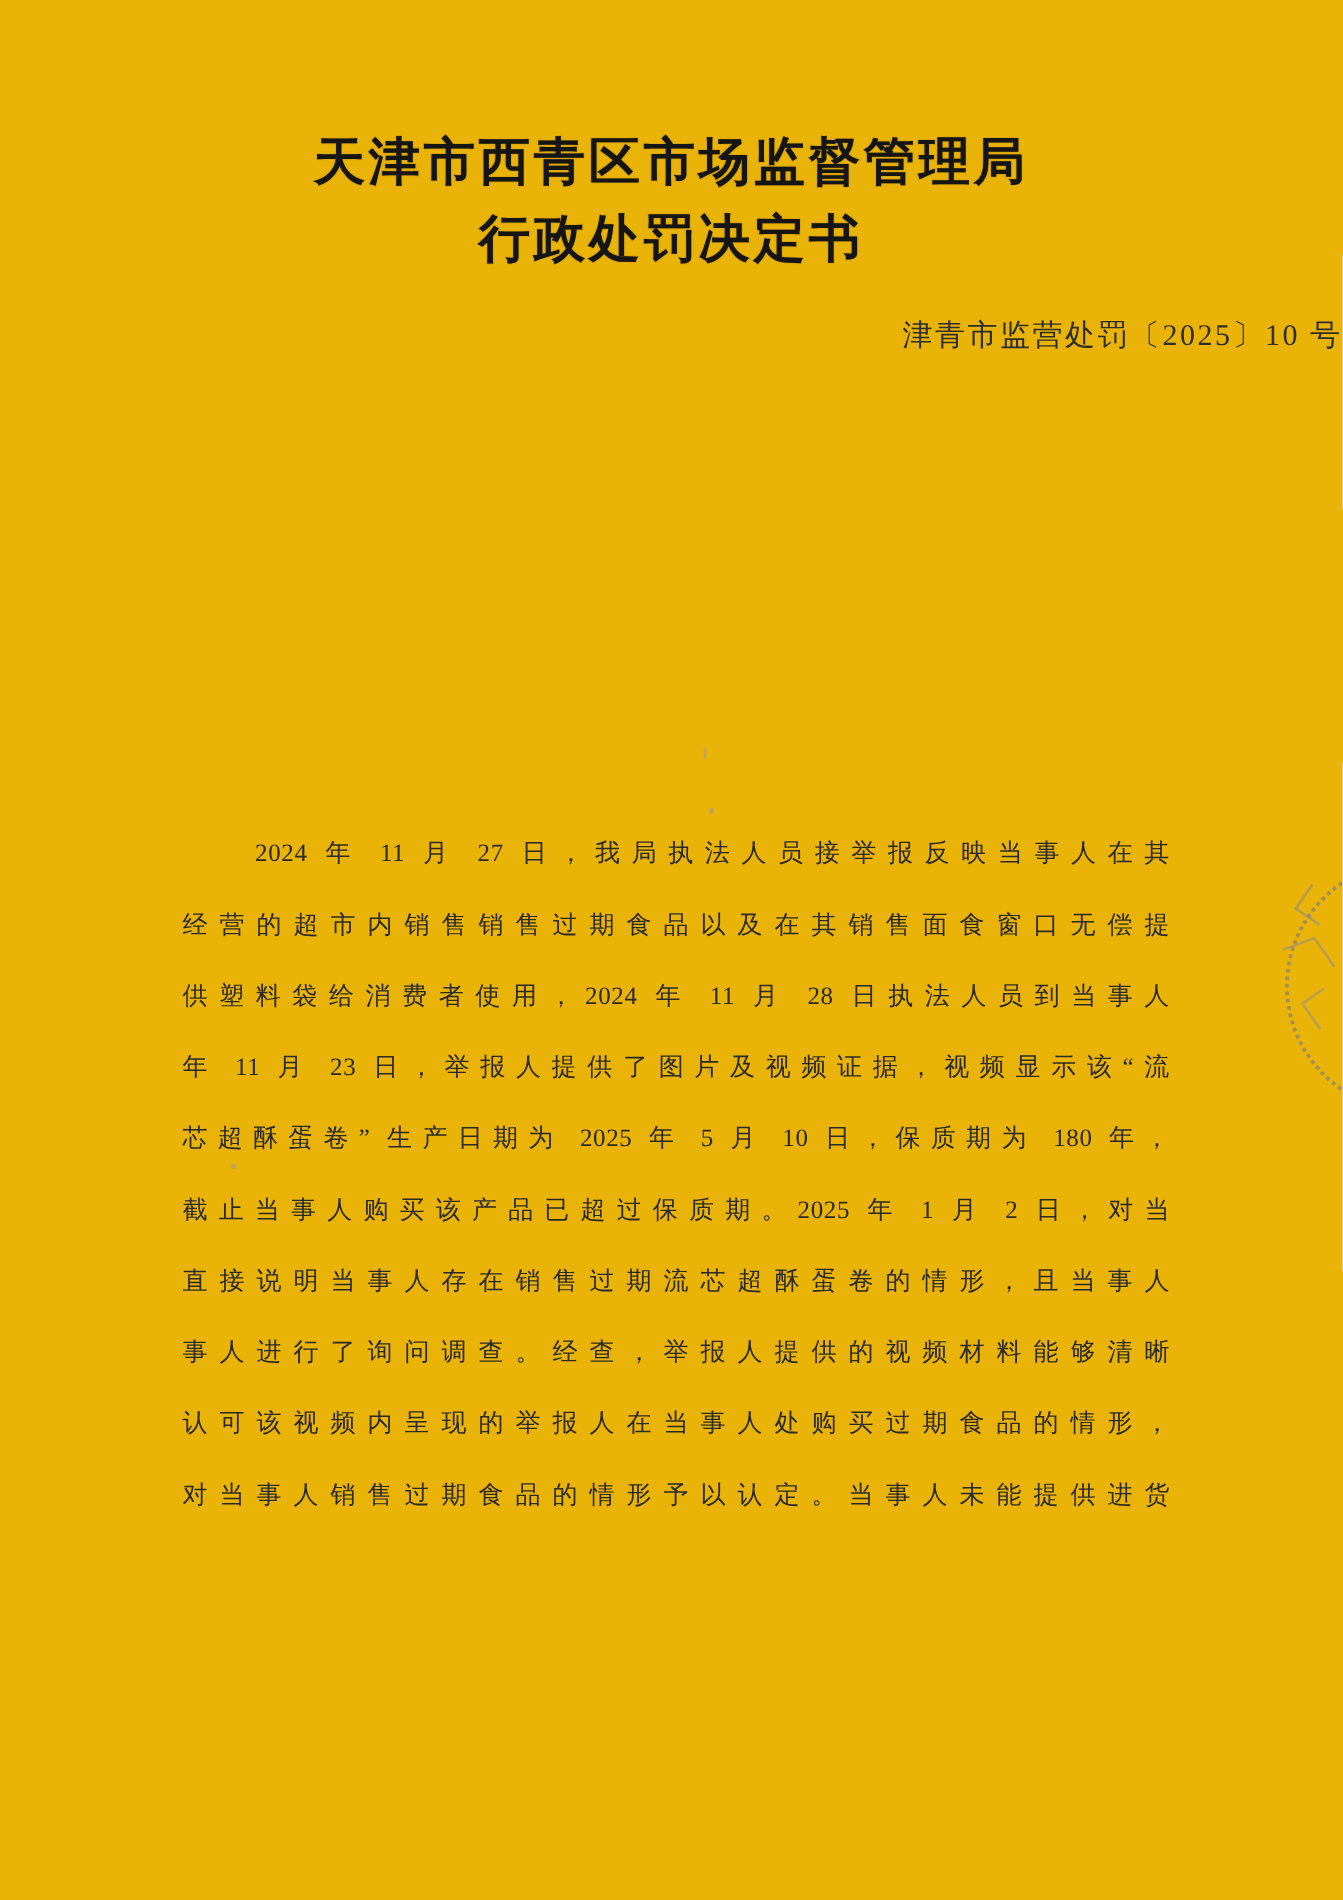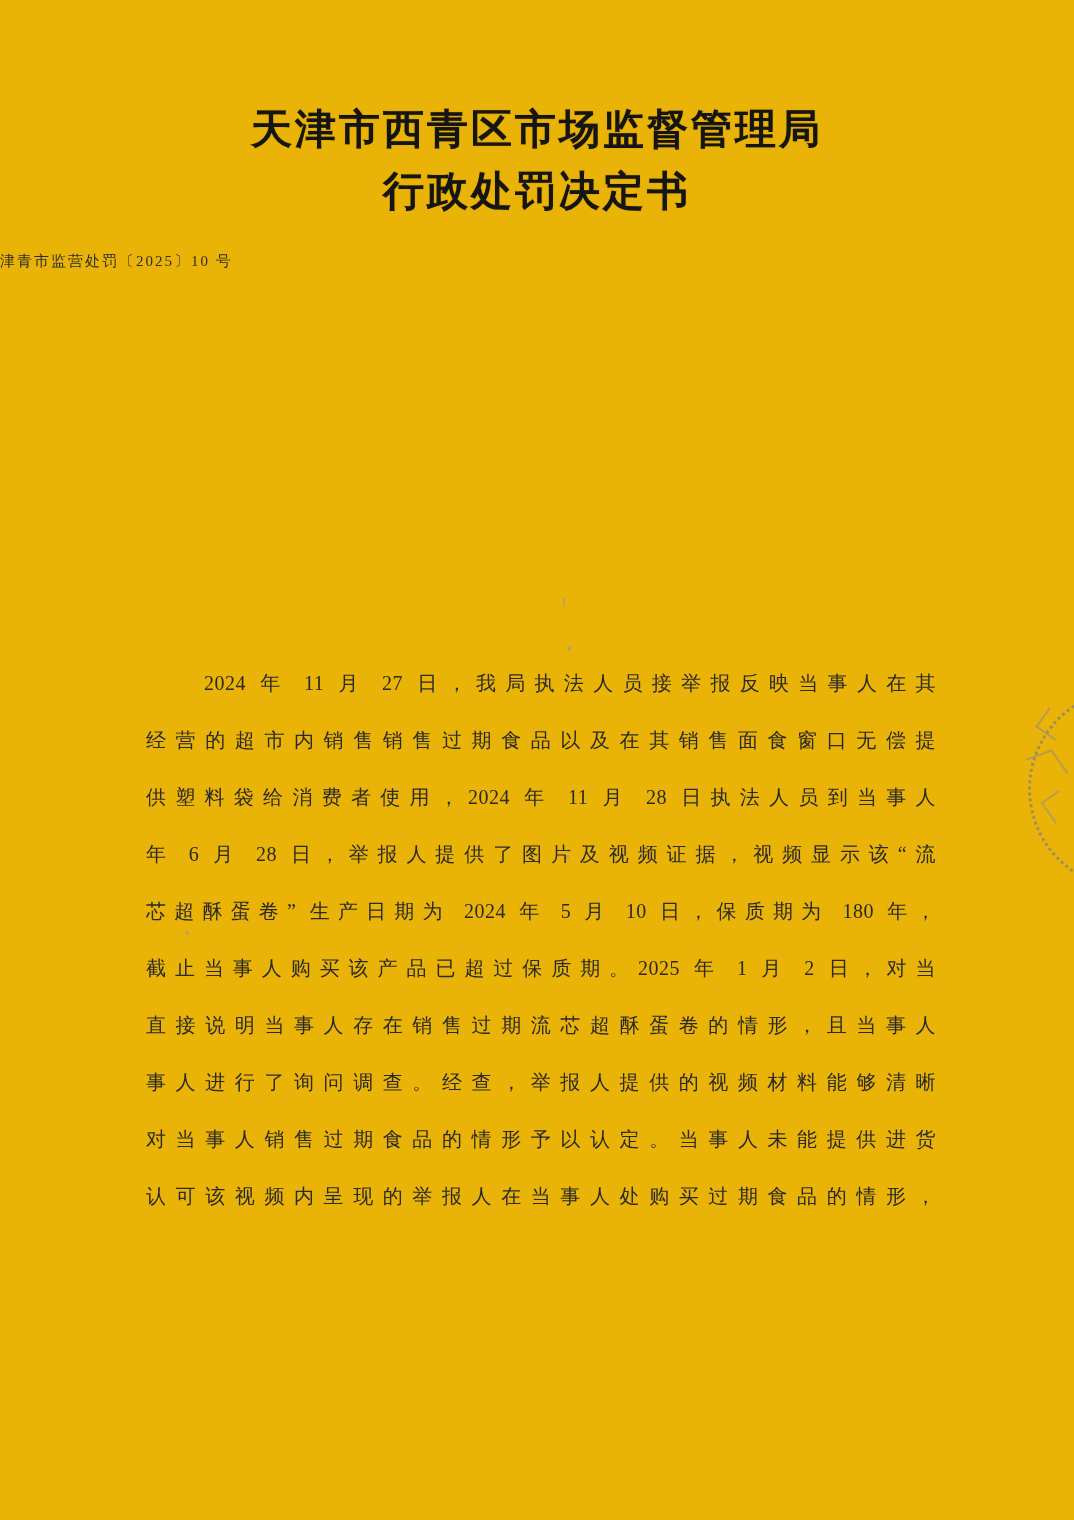--- a/index.html
+++ b/index.html
@@ -32,22 +32,22 @@
     letter-spacing: 3px;
     line-height: 62px;
     text-shadow: 0 0 1px rgba(0,0,0,0.45);
   }
   
   .doc-number {
     position: absolute;
     top: 252px;
     left: 0;
     width: 100%;
-    text-align: left;
-    font-size: 15px;
+    text-align: right;
+    font-size: 24px;
     letter-spacing: 2px;
     color: #2e2e2e;
   }
   
   .info-block {
     position: absolute;
     top: 318px;
     left: 146px;
     width: 800px;
     font-size: 29px;
@@ -122,27 +122,27 @@
     <div class="title-line">行政处罚决定书</div>
   </div>
 
   <div class="doc-number">津青市监营处罚〔2025〕10 号</div>
 
 
   <div class="body-block">
     <div class="body-line indent">2024 年 11 月 27 日，我局执法人员接举报反映当事人在其</div>
     <div class="body-line">经营的超市内销售销售过期食品以及在其销售面食窗口无偿提</div>
     <div class="body-line">供塑料袋给消费者使用，2024 年 11 月 28 日执法人员到当事人</div>
-    <div class="body-line">年 6 月 28 日，举报人提供了图片及视频证据，视频显示该“流</div>
-    <div class="body-line">芯超酥蛋卷” 生产日期为 2024 年 5 月 10 日，保质期为 180 年，</div>
+    <div class="body-line">年 11 月 23 日，举报人提供了图片及视频证据，视频显示该“流</div>
+    <div class="body-line">芯超酥蛋卷” 生产日期为 2025 年 5 月 10 日，保质期为 180 年，</div>
     <div class="body-line">截止当事人购买该产品已超过保质期。2025 年 1 月 2 日，对当</div>
     <div class="body-line">直接说明当事人存在销售过期流芯超酥蛋卷的情形，且当事人</div>
     <div class="body-line">事人进行了询问调查。经查，举报人提供的视频材料能够清晰</div>
+    <div class="body-line">认可该视频内呈现的举报人在当事人处购买过期食品的情形，</div>
     <div class="body-line">对当事人销售过期食品的情形予以认定。当事人未能提供进货</div>
-    <div class="body-line">认可该视频内呈现的举报人在当事人处购买过期食品的情形，</div>
   </div>
 
   <div class="seal"></div>
   <div class="seal-mark seal-mark-1"></div>
   <div class="seal-mark seal-mark-2"></div>
   <div class="seal-mark seal-mark-3"></div>
 
   <div class="speck speck-1"></div>
   <div class="speck speck-2"></div>
   <div class="speck speck-3"></div>

